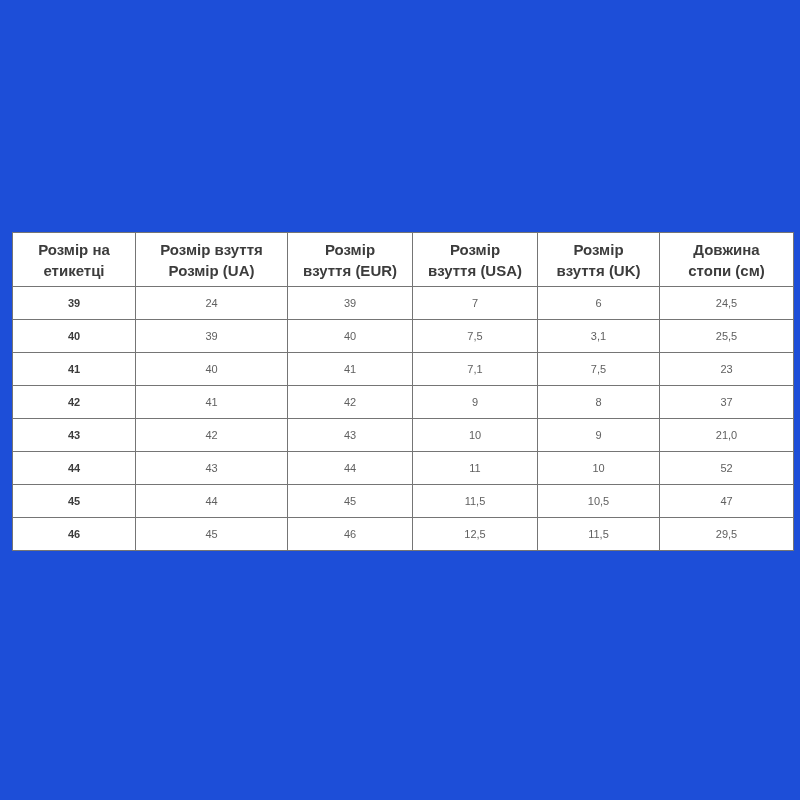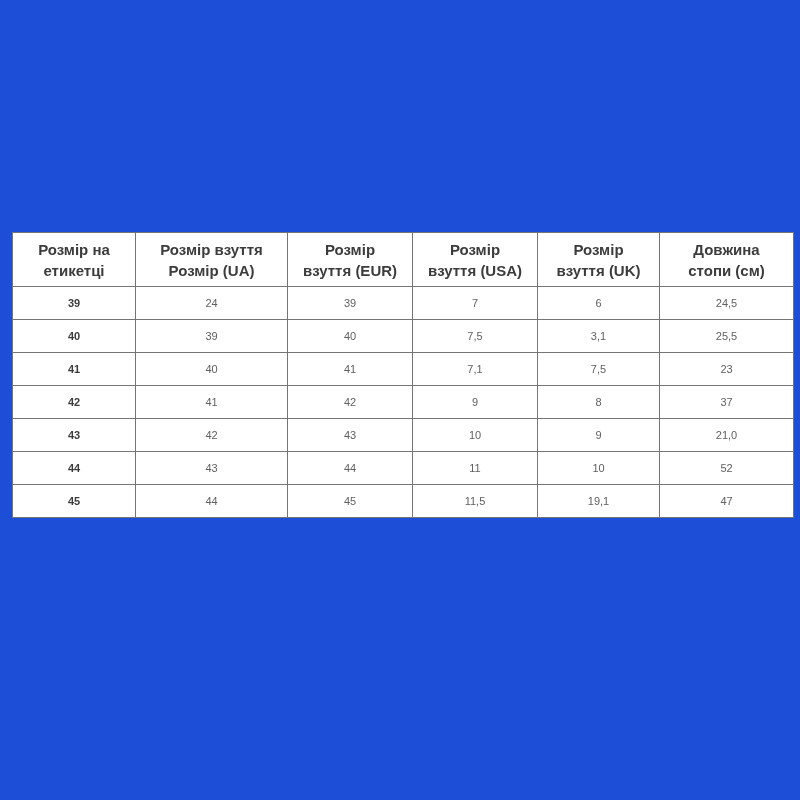--- a/index.html
+++ b/index.html
@@ -144,18 +144,26 @@
         <td>44</td>
         <td>11</td>
         <td>10</td>
         <td>52</td>
       </tr>
       <tr>
         <td class="size-label">45</td>
         <td>44</td>
         <td>45</td>
         <td>11,5</td>
-        <td>19,1</td>
+        <td>10,5</td>
         <td>47</td>
+      </tr>
+      <tr>
+        <td class="size-label">46</td>
+        <td>45</td>
+        <td>46</td>
+        <td>12,5</td>
+        <td>11,5</td>
+        <td>29,5</td>
       </tr>
     </tbody>
   </table>
 </div>
 
 </body></html>

